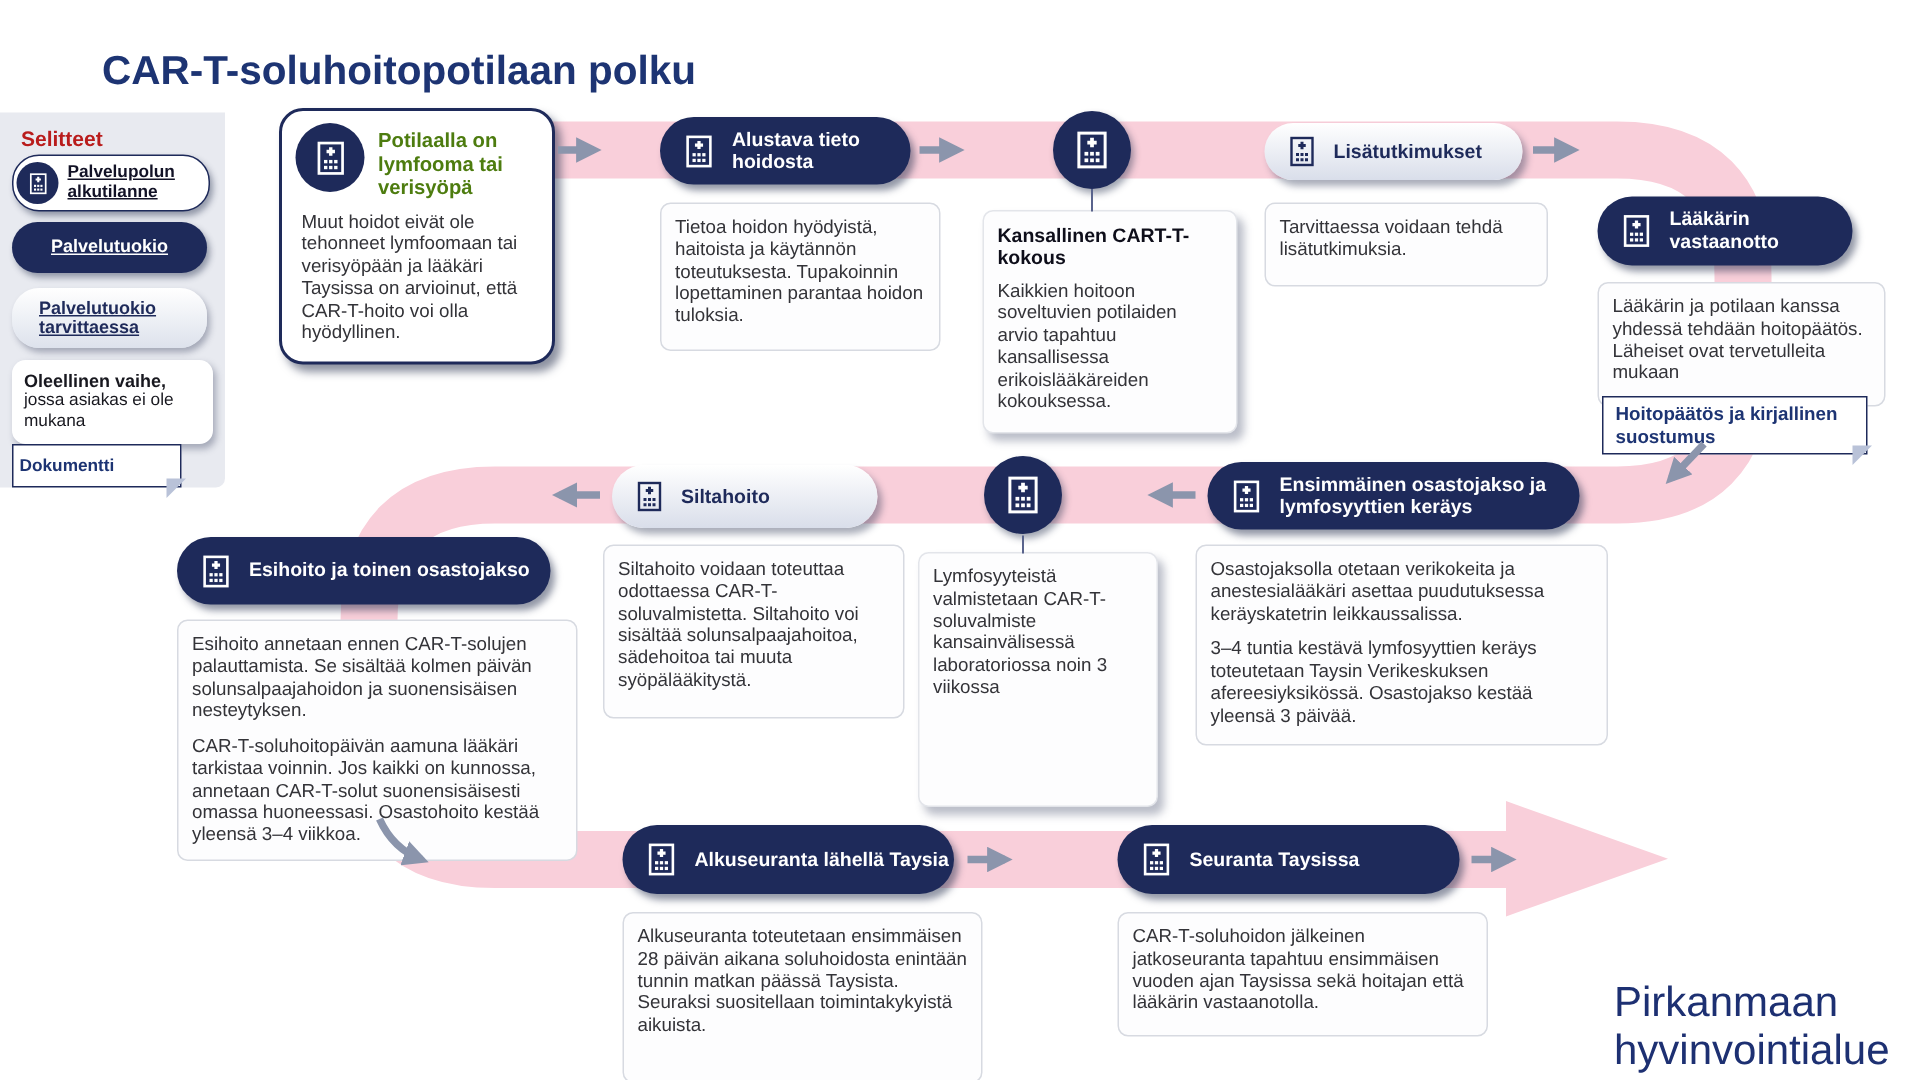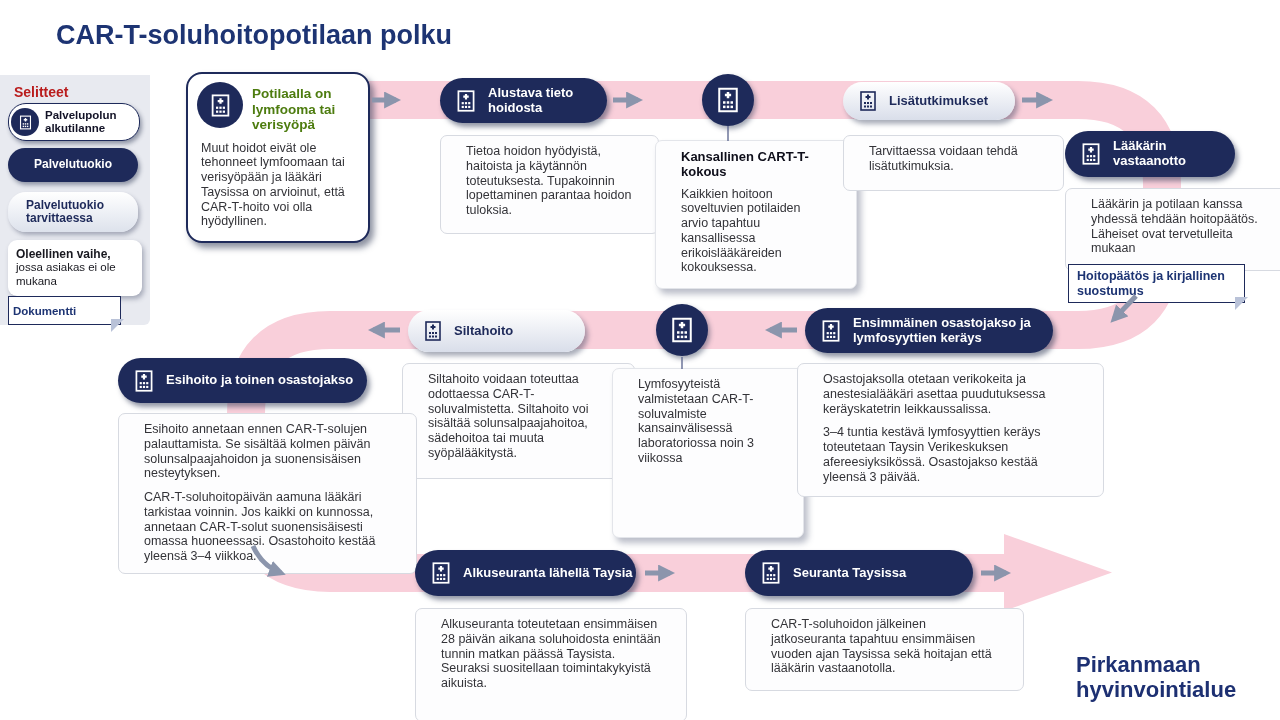--- a/index.html
+++ b/index.html
@@ -8,32 +8,32 @@
     background:#ffffff;
     font-family:"Liberation Sans", sans-serif;
     color:#2e2e33;
   }
   .layer{position:absolute;left:0;top:0;width:1280px;height:720px;}
   .ribbon-layer{z-index:0;}
   .arrow-layer{z-index:3;pointer-events:none;}
 
   .page-title{
     position:absolute;left:52px;top:16px;z-index:1;
-    font-size:27px;font-weight:bold;color:#1d3473;margin:4px;
+    font-size:27px;font-weight:bold;color:#1d3473;margin:16px;
   }
 
   
   .legend{
     position:absolute;left:0;top:75px;width:150px;height:250px;z-index:1;
     background:#e8eaf0;border-radius:0 0 6px 0;padding:0;
   }
   .legend-title{font-size:14px;font-weight:bold;color:#b91c1c;margin:9px 0 0 14px;}
   .lg-pill{
     position:absolute;display:flex;align-items:center;
-    border-radius:18px;font-size:11.5px;font-weight:bold;line-height:1.12;
+    border-radius:18px;font-size:11.5px;font-weight:bold;line-height:1.12;text-decoration:underline;
   }
   .lg-start{left:8px;top:103px;width:130px;height:36px;background:#fff;border:1.6px solid #1e2a5a;color:#121226;
     box-shadow:2px 3px 4px rgba(40,50,80,.45);}
   .lg-start .lg-circ{margin-left:2px;}
   .lg-touch{left:8px;top:148px;width:130px;height:34px;background:#1e2a5a;color:#fff;justify-content:center;
     box-shadow:2px 3px 4px rgba(40,50,80,.45);font-size:12px;}
   .lg-opt{left:8px;top:192px;width:130px;height:40px;background:linear-gradient(#ffffff,#dde2ec);color:#1e2a5a;
     padding-left:18px;box-shadow:2px 3px 4px rgba(40,50,80,.35);width:112px;font-size:12px;}
   .lg-phase{
     position:absolute;left:8px;top:240px;width:118px;background:#fff;border-radius:9px;
@@ -85,31 +85,31 @@
   .start-head{display:flex;align-items:flex-start;padding:8px 8px 0 9px;}
   .start-circ{width:46px;height:46px;border-radius:50%;background:#1e2a5a;flex:0 0 46px;
     display:flex;align-items:center;justify-content:center;color:#fff;}
   .start-circ svg{width:27px;height:27px;}
   .start-title{font-size:13.5px;font-weight:bold;color:#4d7c0f;margin:4px 0 0 9px;line-height:1.15;}
   .start-body{padding:8px 12px 0 13px;font-size:12.5px;line-height:1.18;color:#333338;}
 
   
   .note{
     position:absolute;z-index:1;background:#fdfdfe;border:1px solid #d7dae1;border-radius:7px;
-    padding:8px 25px;font-size:12.5px;line-height:1.18;color:#333338;
+    padding:8px 9px;font-size:12.5px;line-height:1.18;color:#333338;
   }
   .note p{margin:0;}
   .note p + p{margin-top:9px;}
   .shadow-card{border:1px solid #e3e5ea;box-shadow:4px 5px 6px rgba(60,70,100,.35);}
   .note h3{margin:0 0 7px 0;font-size:13px;color:#0e0e1a;line-height:1.18;}
 
   
   .logo{
     position:absolute;left:1076px;top:652px;z-index:1;
-    font-size:22px;font-weight:bold;color:#1d3072;line-height:1.15;
+    font-size:28px;font-weight:normal;color:#1d3072;line-height:1.15;
   }
   .logo span{display:block;}
 </style>
 </head>
 <body>
 
 <svg class="layer ribbon-layer" viewBox="0 0 1280 720">
   <defs>
     <symbol id="icon-hospital" viewBox="0 0 24 24">
       <rect x="5" y="3" width="14" height="18" fill="none" stroke="currentColor" stroke-width="1.6"></rect>

